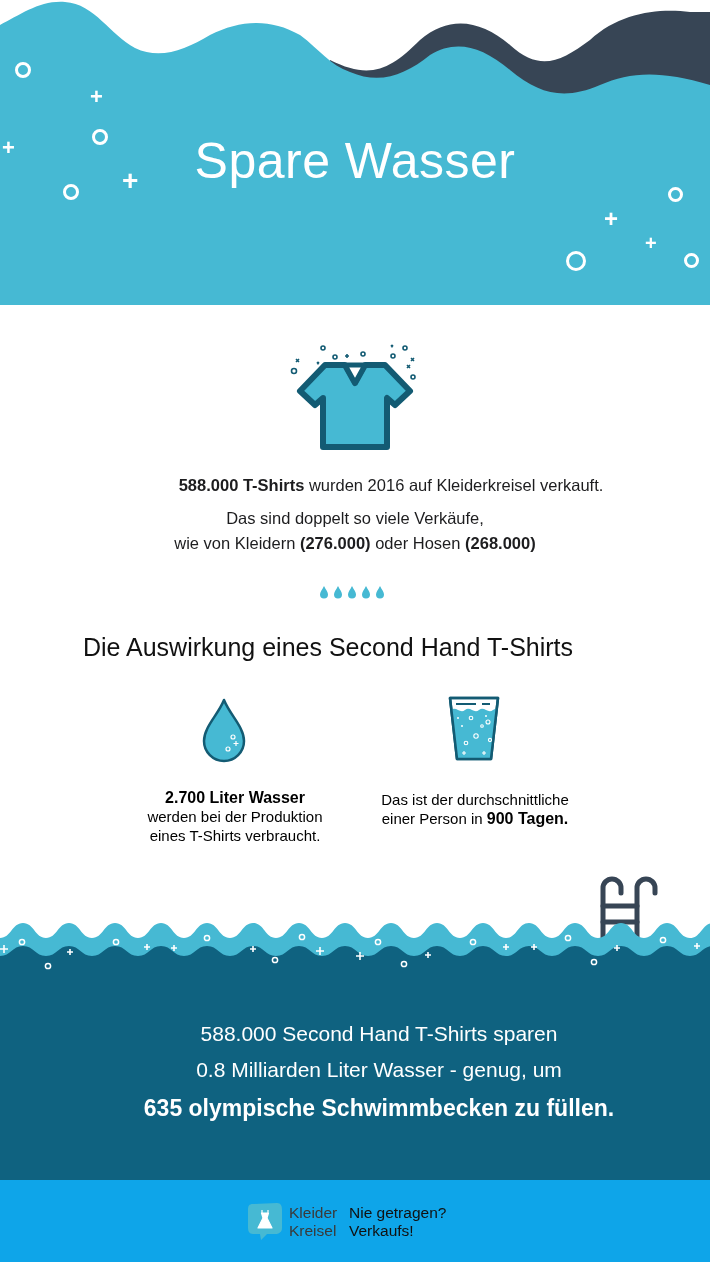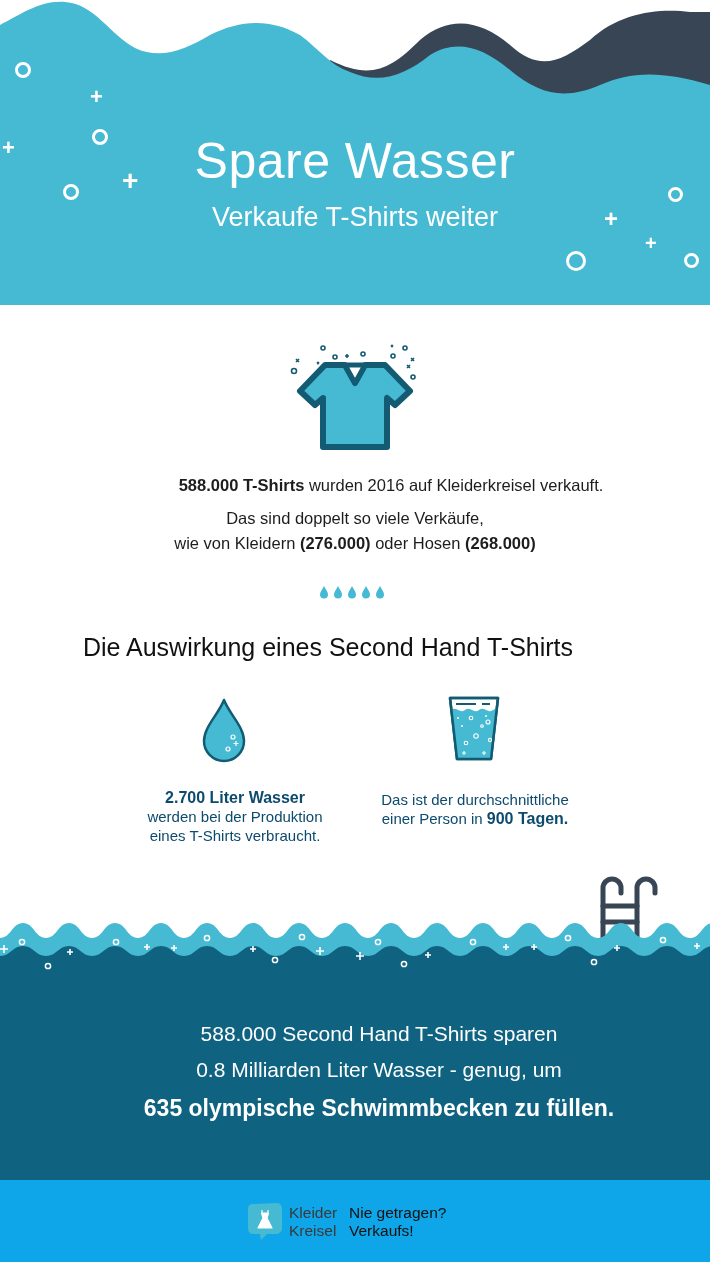--- a/index.html
+++ b/index.html
@@ -10,21 +10,21 @@
   #header svg.bg { position:absolute; left:0; top:0; }
   .title { position:absolute; left:0; width:710px; text-align:center; color:#ffffff; }
   .title.main { top:132px; font-size:50px; font-weight:normal; letter-spacing:0.5px; }
   .title.sub { top:202px; font-size:27px; }
   .ring { position:absolute; border:3px solid #fff; border-radius:50%; box-sizing:border-box; }
   .plus { position:absolute; color:#fff; font-weight:bold; line-height:1; }
   
   .center-text { position:absolute; left:0; width:710px; text-align:center; font-size:16.5px; line-height:26px; color:#1d1d1f; }
   .center-text b { font-weight:bold; }
   .h2 { position:absolute; left:0; width:656px; text-align:center; top:633px; font-size:25px; color:#111; }
-  .col { position:absolute; text-align:center; font-size:15px; line-height:19px; color:#0c4a6e; }
+  .col { position:absolute; text-align:center; font-size:15px; line-height:19px; color:#000000; }
   .col b { font-size:16px; }
   
   #pool { position:absolute; left:0; top:860px; width:710px; height:320px; }
   .pool-text { position:absolute; left:0; width:710px; text-align:center; color:#ffffff; font-size:21px;padding-left:24px; }
   
   #footer { position:absolute; left:0; top:1180px; width:710px; height:82px; background:#0ea5e9; }
   .logo-word { position:absolute; font-size:15.5px; line-height:18px; color:#3a3a3a; }
   .tagline { position:absolute; font-size:15.5px; line-height:18px; color:#111; }
 </style>
 </head>
@@ -46,21 +46,20 @@
   <div class="ring" style="left:63px;top:184px;width:16px;height:16px;"></div>
   <div class="plus" style="left:122px;top:167px;font-size:28px;">+</div>
 
   <div class="ring" style="left:668px;top:187px;width:15px;height:15px;"></div>
   <div class="plus" style="left:604px;top:207px;font-size:24px;">+</div>
   <div class="plus" style="left:645px;top:233px;font-size:20px;">+</div>
   <div class="ring" style="left:566px;top:251px;width:20px;height:20px;"></div>
   <div class="ring" style="left:684px;top:253px;width:15px;height:15px;"></div>
 
   <div class="title main">Spare Wasser</div>
-  <div class="title sub">Verkaufe T-Shirts weiter</div>
 </div>
 
 <svg class="abs" style="left:285px;top:335px;" width="140" height="120" viewBox="0 0 140 120">
   <g fill="none" stroke="#135b73" stroke-width="1.6">
     <circle cx="9" cy="36" r="2.5"></circle>
       <circle cx="38" cy="13" r="2"></circle>
       <circle cx="50" cy="22" r="2"></circle>
     <circle cx="78" cy="19" r="2"></circle>
       <circle cx="108" cy="21" r="2"></circle>
       <circle cx="120" cy="13" r="2"></circle>

